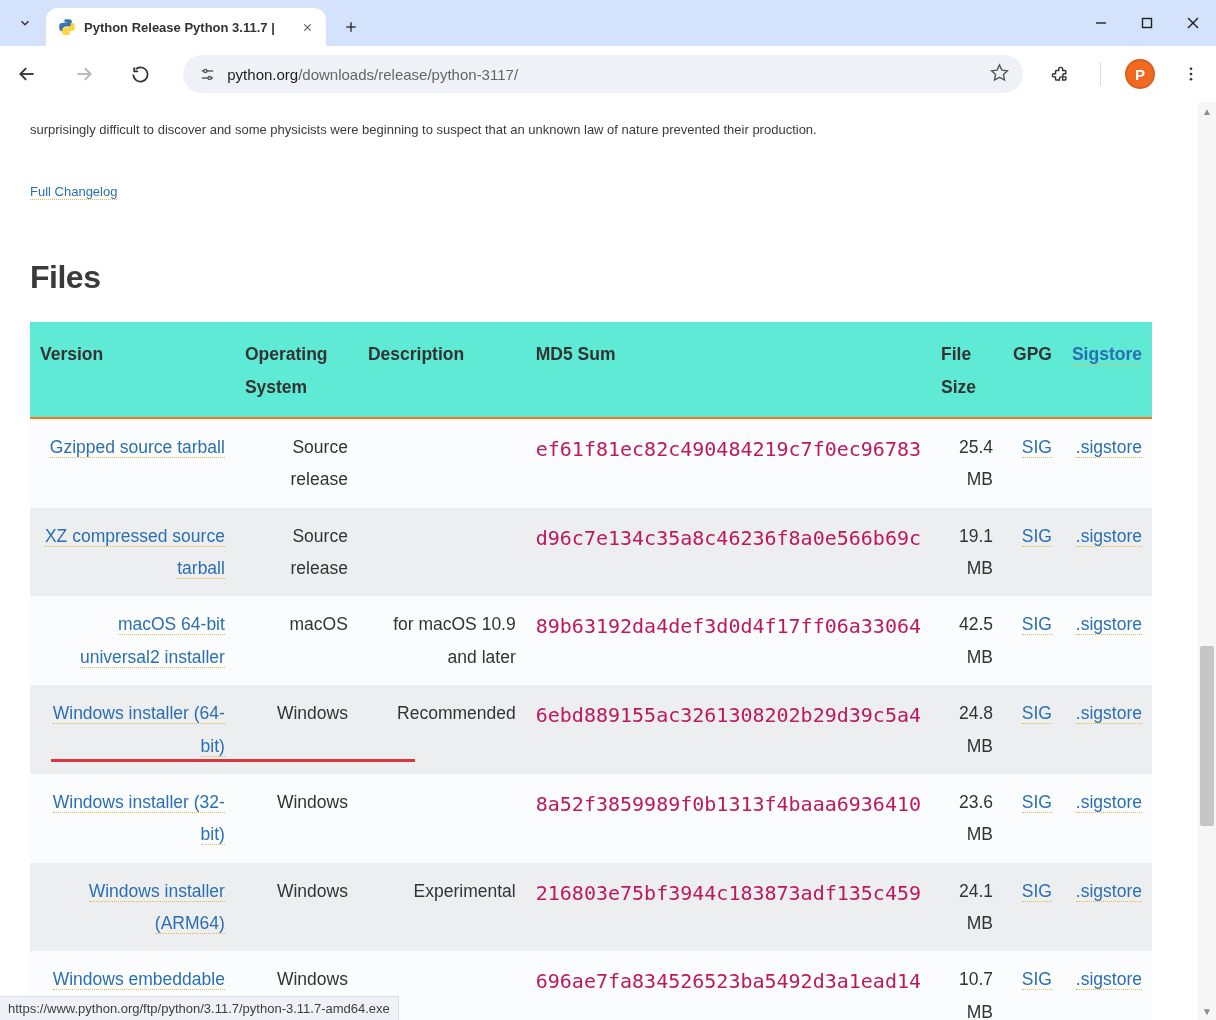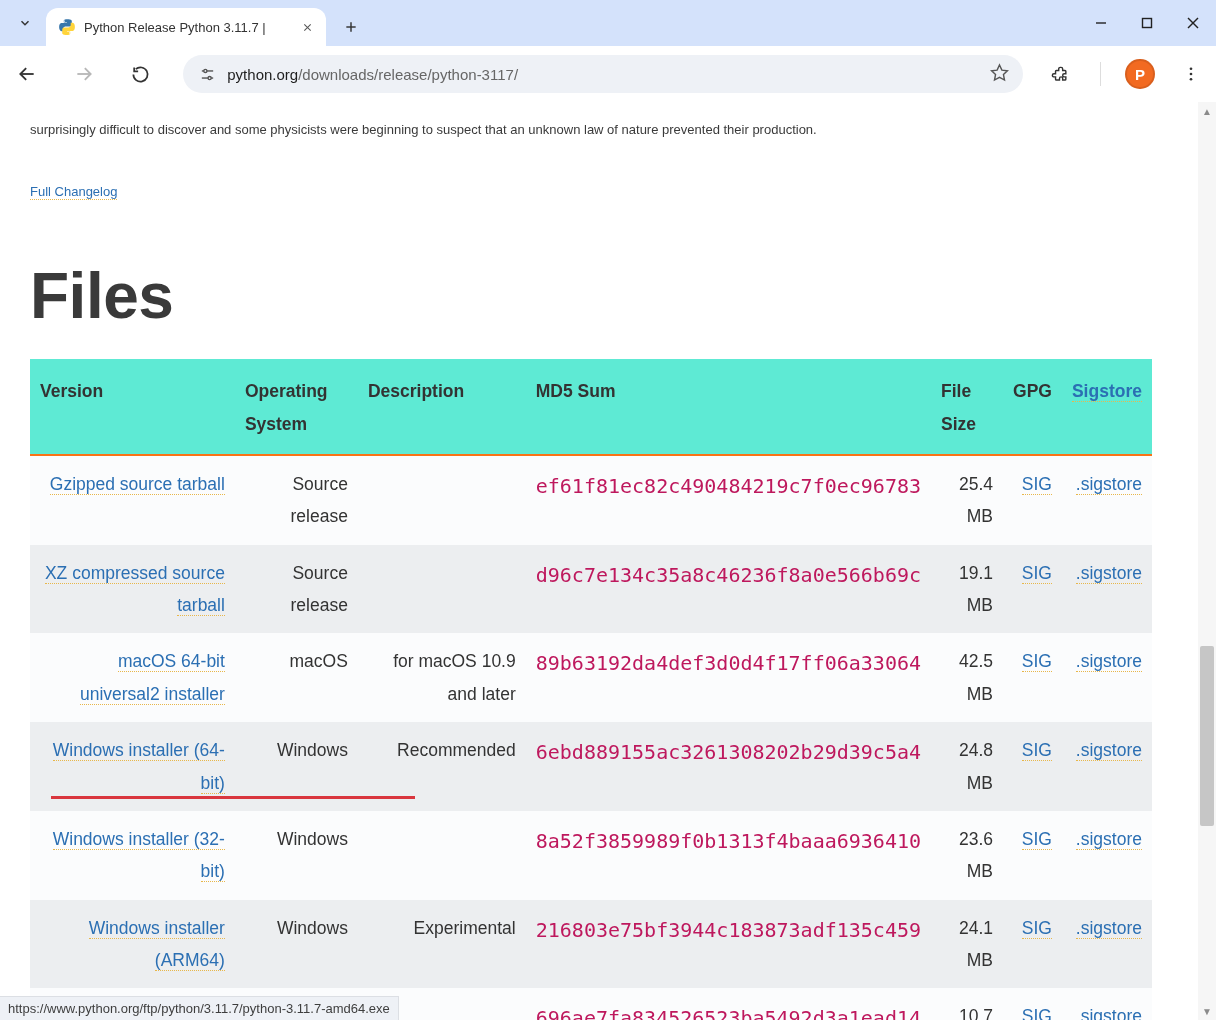--- a/index.html
+++ b/index.html
@@ -1,21 +1,21 @@
 <!DOCTYPE html>
 <html><head>
 <meta charset="utf-8">
 <style>
   * { box-sizing: border-box; }
   html, body { margin:0; padding:0; height:100%; font-family: "Segoe UI", Arial, sans-serif; }
   body { background:#fff; overflow:hidden; }
 
   
   .chrome { width:1216px; height:1020px; display:flex; flex-direction:column; background:#fff; }
-  .titlebar { height:46px; background:#d4e2fb; display:flex; align-items:flex-end; position:relative; }
+  .titlebar { height:46px; background:#d4e2fb; display:flex; align-items:flex-end; position:relative;font-weight:bold; }
   .toolbar  { height:56px; background:#fff; display:flex; align-items:center; padding:0 8px; gap:20px; }
 
   .tab-dropdown { width:34px; height:34px; margin-left:8px; margin-bottom:6px; border-radius:8px; display:flex; align-items:center; justify-content:center; }
   .tab { background:#fff; height:38px; min-width:280px; border-radius:12px 12px 0 0; margin-left:4px; display:flex; align-items:center; padding:0 10px 0 12px; gap:8px; position:relative; }
   .tab .favicon { width:18px; height:18px; }
   .tab .title   { font-size:13px; color:#333; white-space:nowrap; overflow:hidden; text-overflow:ellipsis; flex:1; }
   .tab .close   { width:18px; height:18px; display:flex; align-items:center; justify-content:center; color:#555; font-size:14px; }
   .new-tab { width:30px; height:30px; margin-left:10px; margin-bottom:4px; display:flex; align-items:center; justify-content:center; color:#333; font-size:18px; }
 
   .win-controls { position:absolute; right:0; top:0; height:46px; display:flex; }
@@ -35,21 +35,21 @@
   .profile-btn { width:30px; height:30px; border-radius:50%; background:#f26a21; color:#fff; display:flex; align-items:center; justify-content:center; font-weight:700; font-size:15px; border:2px solid rgba(0,0,0,0.1); }
   .kebab { width:34px; height:34px; display:flex; align-items:center; justify-content:center; }
 
   
   .viewport { flex:1; position:relative; overflow:hidden; background:#fff; }
   .page { position:absolute; inset:0; overflow:hidden; padding:0 30px; color:#222; }
   .page .intro { font-size:13px; line-height:1.55; color:#3a3a3a; margin-top:18px; }
   .page a.link { color:#2b6fb3; text-decoration:none; border-bottom:1px dotted #e8b74a; }
   .changelog { margin-top:44px; font-size:13px; }
 
-  h1.files { font-family: "Segoe UI", Arial, sans-serif; font-weight:800; color:#3a3a3a; font-size:64px; margin:60px 0 26px 0; letter-spacing:-0.5px; }
+  h1.files { font-family: "Segoe UI", Arial, sans-serif; font-weight:800; color:#3a3a3a; font-size:32px; margin:60px 0 26px 0; letter-spacing:-0.5px; }
 
   table.files { border-collapse:collapse; width:100%; max-width:1122px; font-size:17.5px; }
   table.files th { text-align:left; background:#5eead4; color:#333; font-weight:700; padding:16px 10px 14px 10px; vertical-align:top; border-bottom:2px solid #f97316; line-height:1.85; }
   table.files td { padding:12px 10px; vertical-align:top; line-height:1.85; color:#333;text-align:right; }
   table.files tbody tr:nth-child(odd)  td { background:#fbfcfd; }
   table.files tbody tr:nth-child(even) td { background:#eceef0; }
   table.files td.mono { font-family: "Consolas","Menlo",monospace; font-size:20px; color:#be185d; }
   table.files th a.link { color:#2b6fb3; }
 
   .highlight-underline { position:relative; }

